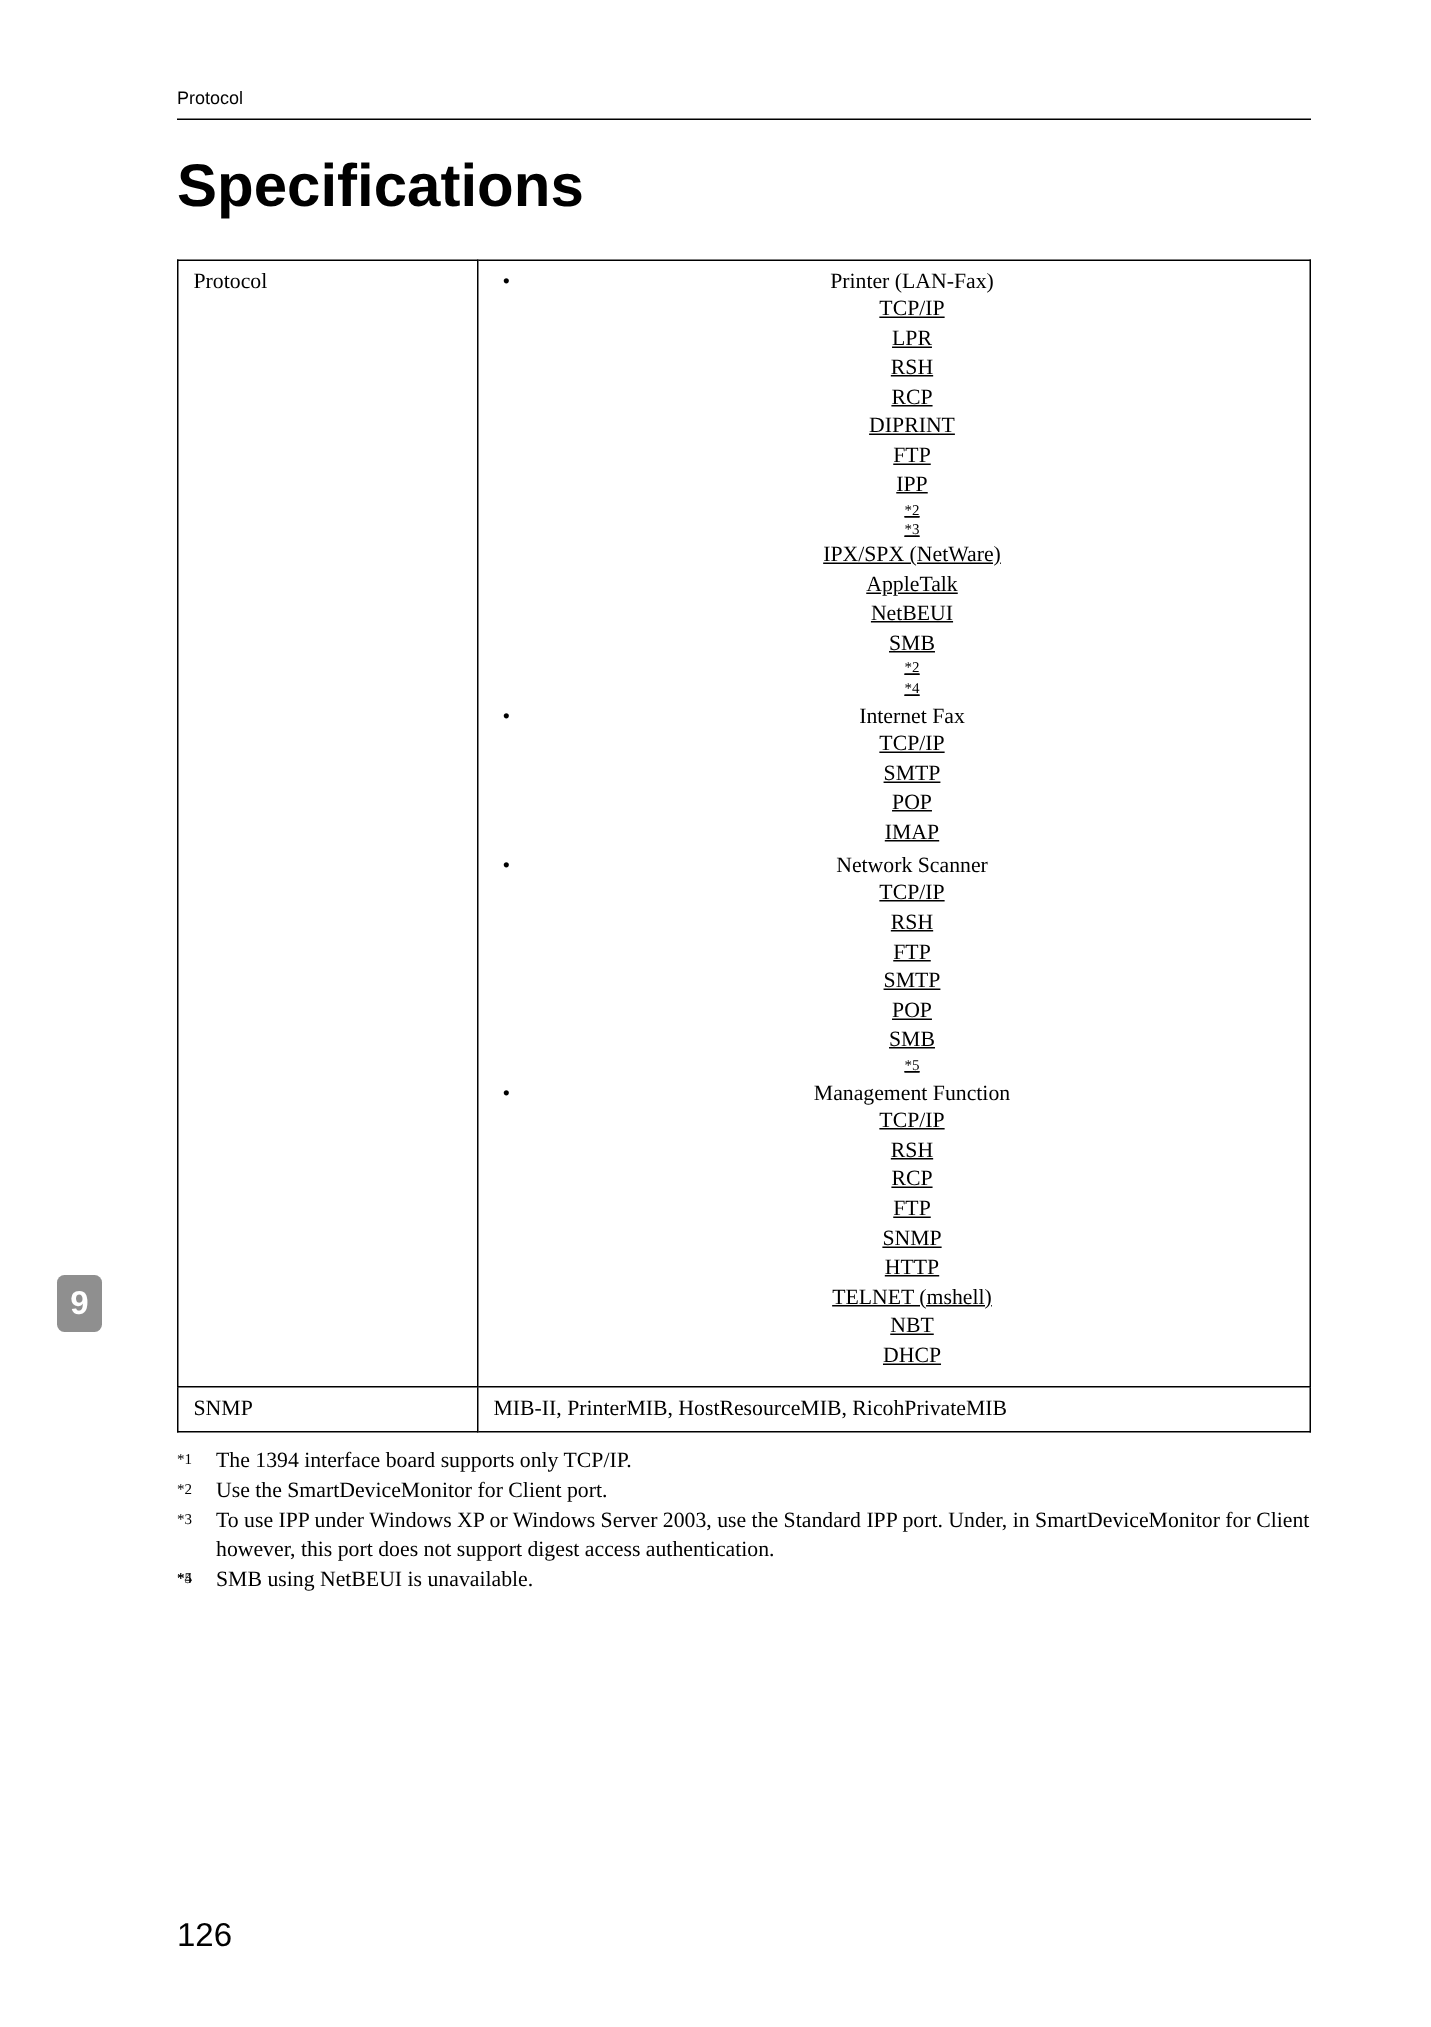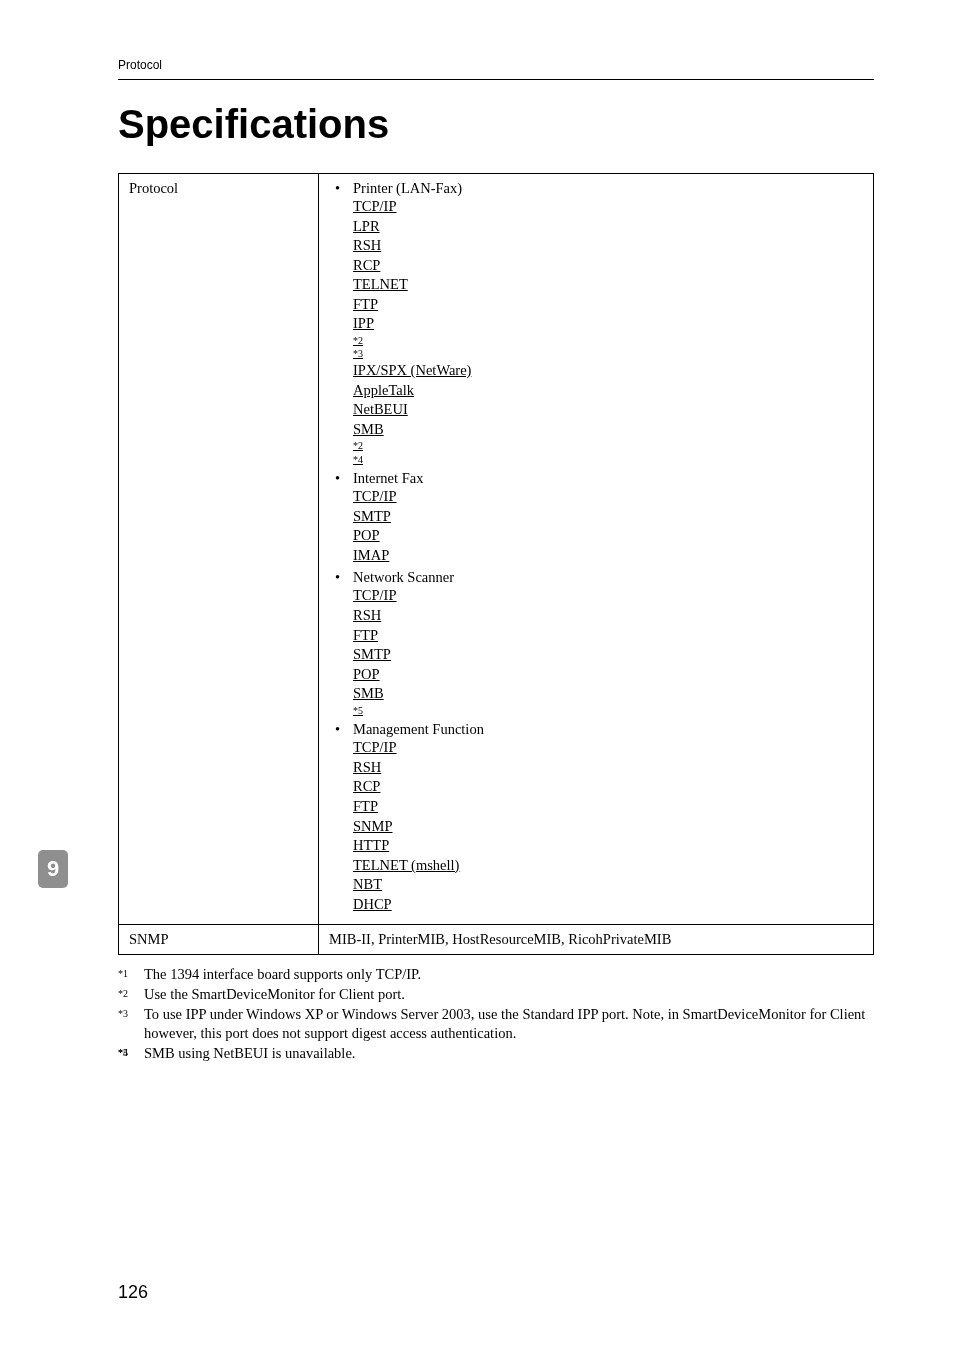--- a/index.html
+++ b/index.html
@@ -40,20 +40,21 @@
     width: 200px;
   }
   ul.protocols {
     list-style: none;
     padding-left: 4px;
   }
   ul.protocols > li {
     position: relative;
     padding-left: 20px;
     margin-bottom: 4px;
+    text-align: center;
   }
   ul.protocols > li::before {
     content: "•";
     position: absolute;
     left: 2px;
     top: 0;
   }
   .sublines span { display: block; line-height: 1.35; text-decoration: underline; }
   .sup { font-size: 10px; vertical-align: super; }
   ol.footnotes {
@@ -86,42 +87,42 @@
     font-weight: bold;
     display: flex;
     align-items: center;
     justify-content: center;
   }
   .page-number {
     position: absolute;
     left: 118px;
     bottom: 48px;
     font-family: Arial, Helvetica, sans-serif;
-    font-size: 18px;
+    font-size: 22px;
   }
 </style>
 </head>
 <body>
 
 <div class="appendix-label">Protocol</div>
 
 <h1 class="page-title">Specifications</h1>
 
 <table class="spec">
   <tbody>
   <tr>
     <td class="label">Protocol</td>
     <td>
       <ul class="protocols" id="protocol-list">
             <li><span>Printer (LAN-Fax)</span><div class="sublines">
                 <span>TCP/IP</span>
                 <span>LPR</span>
                 <span>RSH</span>
                 <span>RCP</span>
-                <span>TELNET</span>
+                <span>DIPRINT</span>
                 <span>FTP</span>
                 <span>IPP  <span class="sup">*2</span>  <span class="sup">*3</span></span>
                 <span>IPX/SPX (NetWare)</span>
                 <span>AppleTalk</span>
                 <span>NetBEUI</span>
                 <span>SMB <span class="sup">*2</span>  <span class="sup">*4</span></span>
               </div></li>
             <li><span>Internet Fax</span><div class="sublines">
                 <span>TCP/IP</span>
                 <span>SMTP</span>
@@ -153,20 +154,20 @@
   <tr>
     <td class="label">SNMP</td>
     <td>MIB-II, PrinterMIB, HostResourceMIB, RicohPrivateMIB</td>
   </tr>
 </tbody>
   </table>
 
 <ol class="footnotes" id="footnotes">
     <li><span class="fmark">*1</span><span>The 1394 interface board supports only TCP/IP.</span></li>
     <li><span class="fmark">*2</span><span>Use the SmartDeviceMonitor for Client port.</span></li>
-    <li><span class="fmark">*3</span><span>To use IPP under Windows XP or Windows Server 2003, use the Standard IPP port. Note, in SmartDeviceMonitor for Client however, this port does not support digest access authentication.</span></li>
+    <li><span class="fmark">*3</span><span>To use IPP under Windows XP or Windows Server 2003, use the Standard IPP port. Under, in SmartDeviceMonitor for Client however, this port does not support digest access authentication.</span></li>
     <li><span class="fmark">*4</span></li>
     <li><span class="fmark">*5</span><span>SMB using NetBEUI is unavailable.</span></li>
   </ol>
 
 <div class="side-tab">9</div>
 
 <div class="page-number">126</div>
 
 </body></html>

